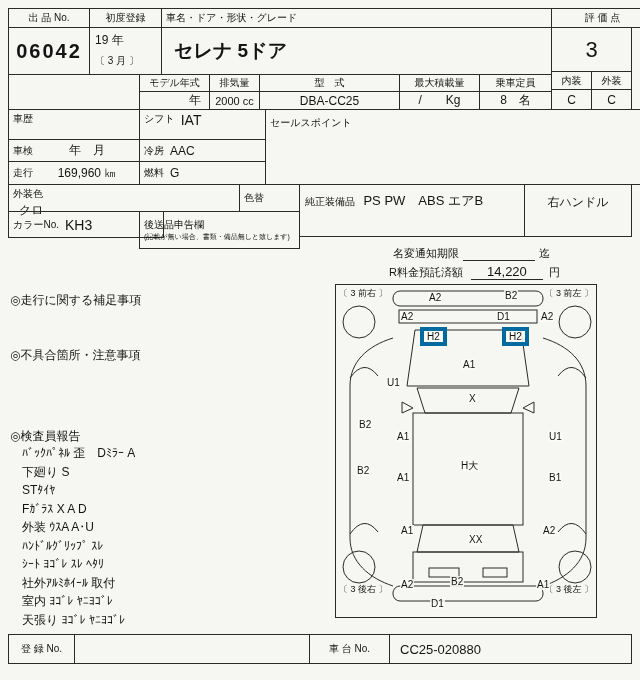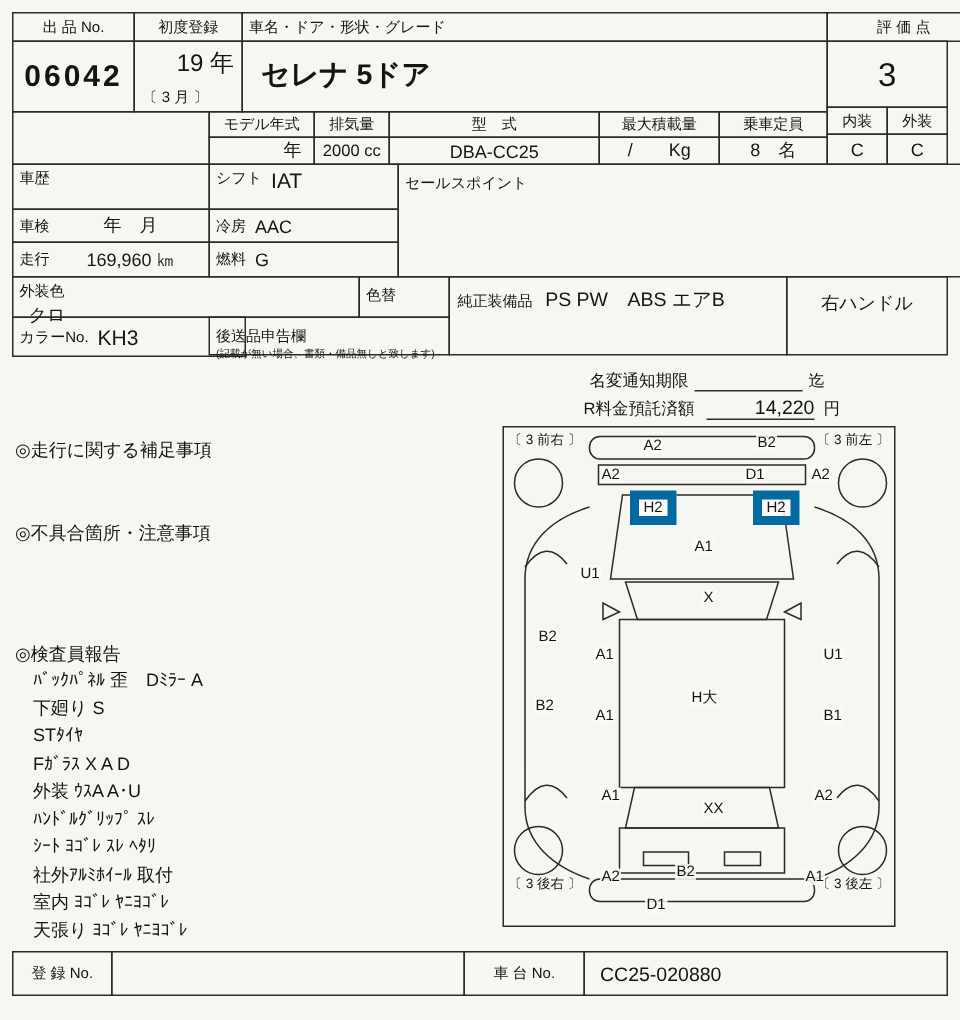--- a/index.html
+++ b/index.html
@@ -22,41 +22,41 @@
   .big { font-size:20px; font-weight:bold; letter-spacing:2px; }
   .lv { display:flex; align-items:center; gap:6px; padding:0 4px; }
   .lv .l { font-size:10px; flex:0 0 auto; }
   .lv .v { font-size:12px; flex:1; text-align:center; }
   .lv-top { align-items:flex-start; padding-top:2px; }
   .stack { padding:2px 4px; }
   .stack .l { display:block; font-size:10px; }
   .stack .v { display:block; font-size:12px; padding-left:6px; margin-top:1px; }
   .notice-row { position:absolute; font-size:11px; white-space:nowrap; }
   .blank-underline { display:inline-block; width:72px; height:12px; border-bottom:1px solid #2a2a2a; margin:0 4px; vertical-align:bottom; }
-  .amount { display:inline-block; min-width:72px; text-align:right; border-bottom:1px solid #2a2a2a; font-size:13px; margin:0 6px 0 8px; }
+  .amount { display:inline-block; min-width:72px; text-align:center; border-bottom:1px solid #2a2a2a; font-size:13px; margin:0 6px 0 8px; }
   .remark-title { position:absolute; font-size:12px; white-space:nowrap; }
   .insp-line { font-size:12px; line-height:18.5px; white-space:nowrap; }
   .diagram-box { position:absolute; left:335px; top:284px; width:262px; height:334px; border:1px solid #2a2a2a; }
   .corner { position:absolute; font-size:9px; white-space:nowrap; }
   .mark {
     position:absolute; font-size:10px; line-height:11px;
     background:rgba(250,250,247,0.85); padding:0 1px; white-space:nowrap;
   }
-  .mark.boxed { border:6px solid #0369a1; padding:0 3px; }
+  .mark.boxed { border:4px solid #0369a1; padding:0 3px; }
   .tiny-note { font-size:7px; line-height:8px; display:block; margin-top:1px; }
 </style>
 </head>
 <body>
 
 <div class="cell hdr" style="left:8px;top:8px;width:82px;height:20px">出 品 No.</div>
 <div class="cell val big" style="left:8px;top:27px;width:82px;height:48px">06042</div>
 
 <div class="cell hdr" style="left:89px;top:8px;width:73px;height:20px">初度登録</div>
 <div class="cell" style="left:89px;top:27px;width:73px;height:48px;padding:4px 5px">
-  <div style="font-size:16px;text-align:right"><span>19 年</span></div>
+  <div style="font-size:12px;text-align:left"><span>19 年</span></div>
   <div style="font-size:10px;margin-top:5px"><span>〔 3 月 〕</span></div>
 </div>
 
 <div class="cell hdr hdr-l" style="left:161px;top:8px;width:391px;height:20px">車名・ドア・形状・グレード</div>
 <div class="cell" style="left:161px;top:27px;width:391px;height:48px;font-size:19px;font-weight:bold;line-height:46px;padding-left:12px">セレナ 5ドア</div>
 
 <div class="cell hdr" style="left:551px;top:8px;width:103px;height:20px">評 価 点</div>
 <div class="cell val" style="left:551px;top:27px;width:81px;height:45px;font-size:22px">3</div>
 
 <div class="cell hdr" style="left:551px;top:71px;width:41px;height:19px">内装</div>
@@ -121,21 +121,21 @@
 <div class="cell" style="left:299px;top:184px;width:226px;height:53px;padding:6px 5px">
   <span style="font-size:10px">純正装備品</span>
   <span style="font-size:13px;margin-left:4px">PS PW　ABS エアB</span>
 </div>
 <div class="cell" style="left:524px;top:184px;width:108px;height:53px;text-align:center;padding-top:9px;font-size:12px">右ハンドル</div>
 
 <div class="cell lv" style="left:8px;top:211px;width:156px;height:27px">
   <span class="l">カラーNo.</span>
   <span class="v" style="font-size:14px;text-align:left">KH3</span>
 </div>
-<div class="cell" style="left:139px;top:211px;width:161px;height:26px;padding:2px 4px">
+<div class="cell" style="left:139px;top:211px;width:161px;height:38px;padding:2px 4px">
   <span style="font-size:10px">後送品申告欄</span>
   <span class="tiny-note">(記載が無い場合、書類・備品無しと致します)</span>
 </div>
 
 <div class="notice-row" style="left:393px;top:246px">
   <span>名変通知期限</span><span class="blank-underline"></span><span>迄</span>
 </div>
 <div class="notice-row" style="left:389px;top:264px">
   <span>R料金預託済額</span><span class="amount">14,220</span><span>円</span>
 </div>

